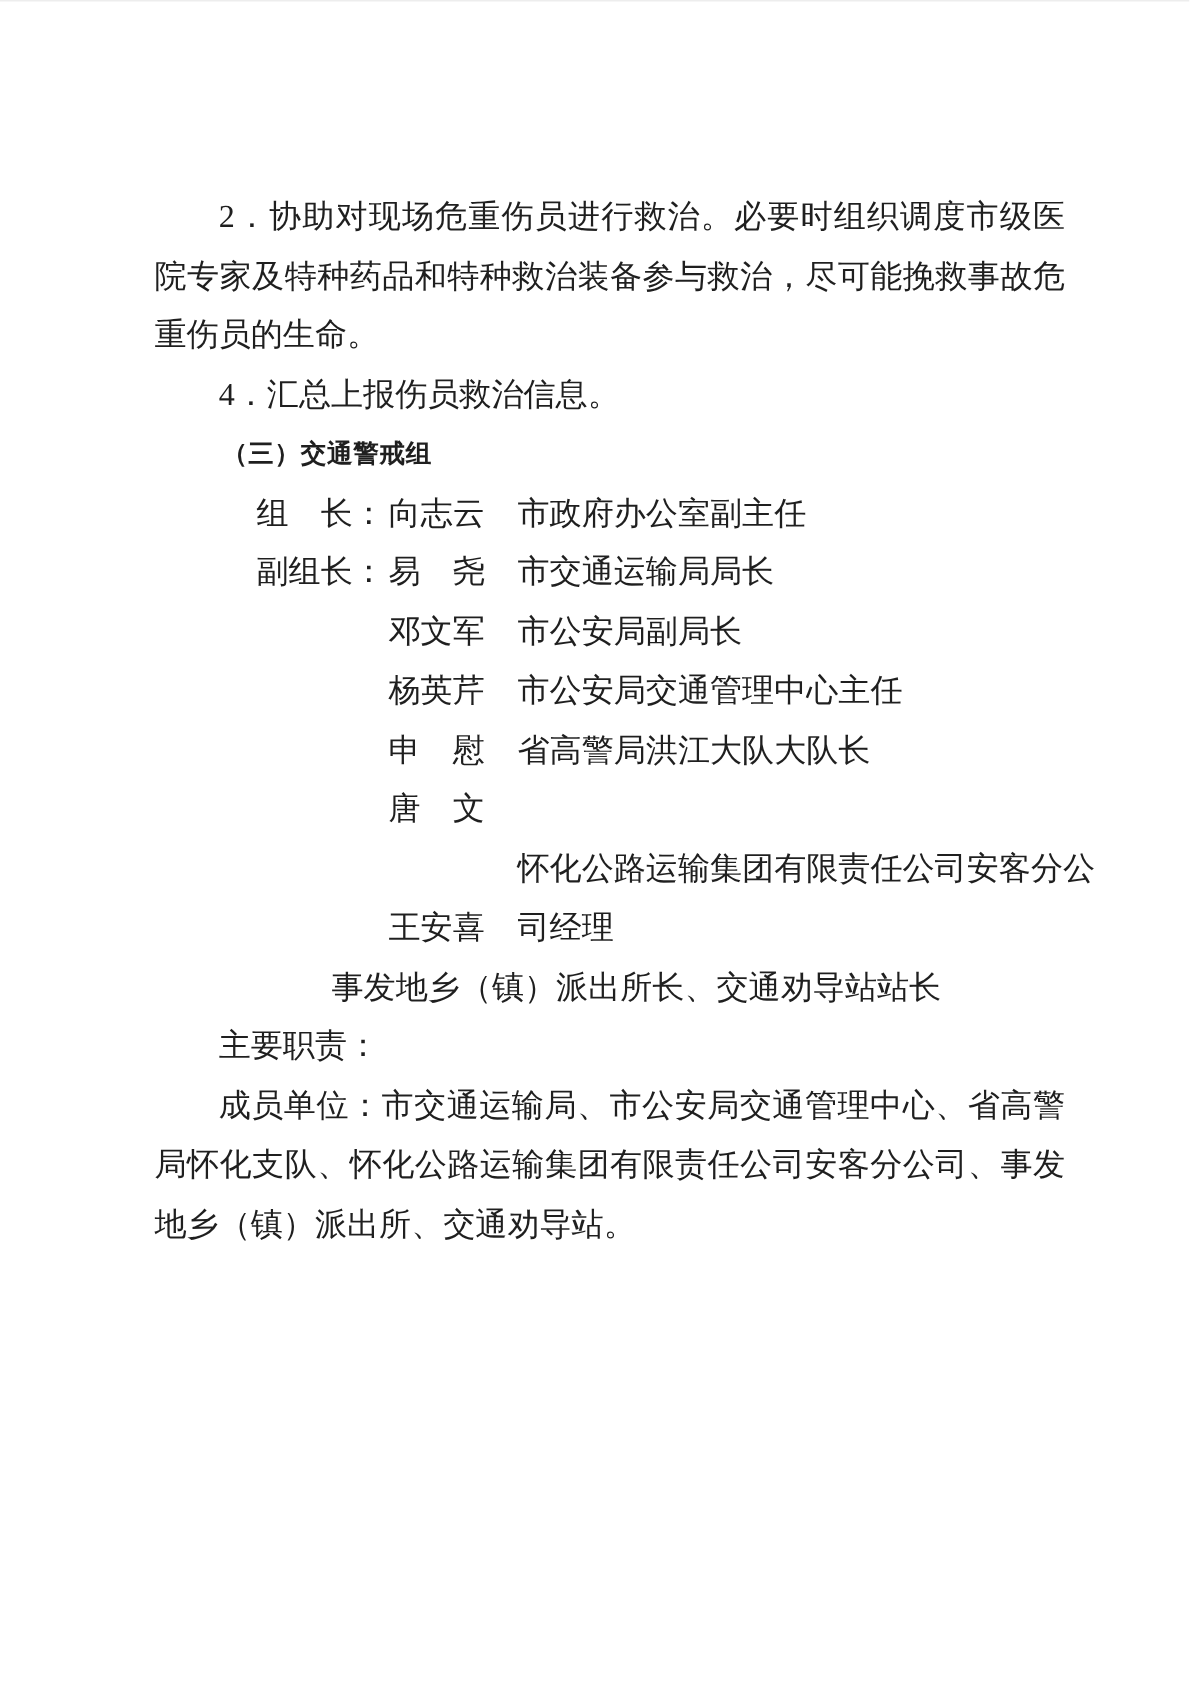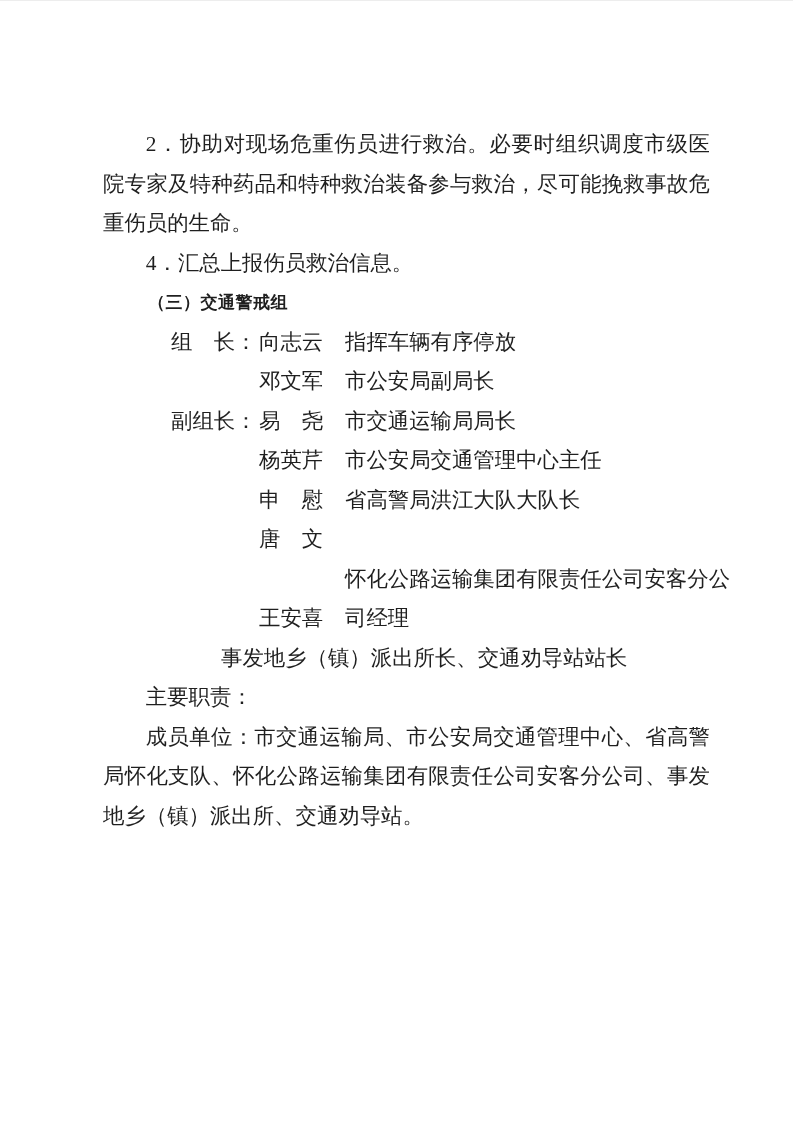--- a/index.html
+++ b/index.html
@@ -84,33 +84,33 @@
 
     <p class="para">4．汇总上报伤员救治信息。</p>
 
     <h2 class="section-heading">（三）交通警戒组</h2>
 
     <div class="roster">
 
       <div class="roster-row">
         <span class="r-label">组　长：</span>
         <span class="r-name">向志云</span>
-        <span class="r-title">指挥车辆有序停放</span>
+        <span class="r-title">市政府办公室副主任</span>
+      </div>
+
+      <div class="roster-row">
+        <span class="r-label">副组长：</span>
+        <span class="r-name">易　尧</span>
+        <span class="r-title">市交通运输局局长</span>
       </div>
 
       <div class="roster-row">
         <span class="r-label"></span>
         <span class="r-name">邓文军</span>
         <span class="r-title">市公安局副局长</span>
-      </div>
-
-      <div class="roster-row">
-        <span class="r-label">副组长：</span>
-        <span class="r-name">易　尧</span>
-        <span class="r-title">市交通运输局局长</span>
       </div>
 
       <div class="roster-row">
         <span class="r-label"></span>
         <span class="r-name">杨英芹</span>
         <span class="r-title">市公安局交通管理中心主任</span>
       </div>
 
       <div class="roster-row">
         <span class="r-label"></span>

